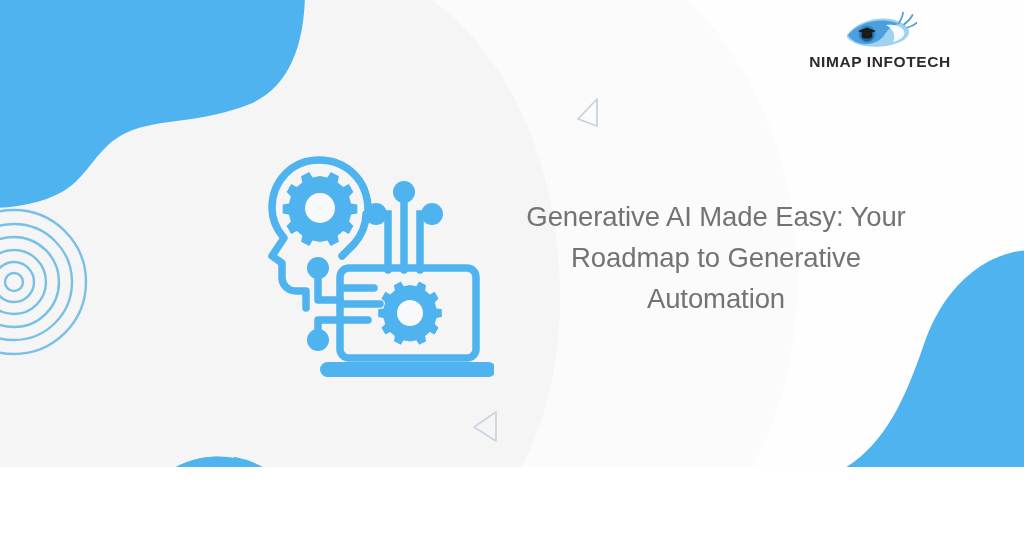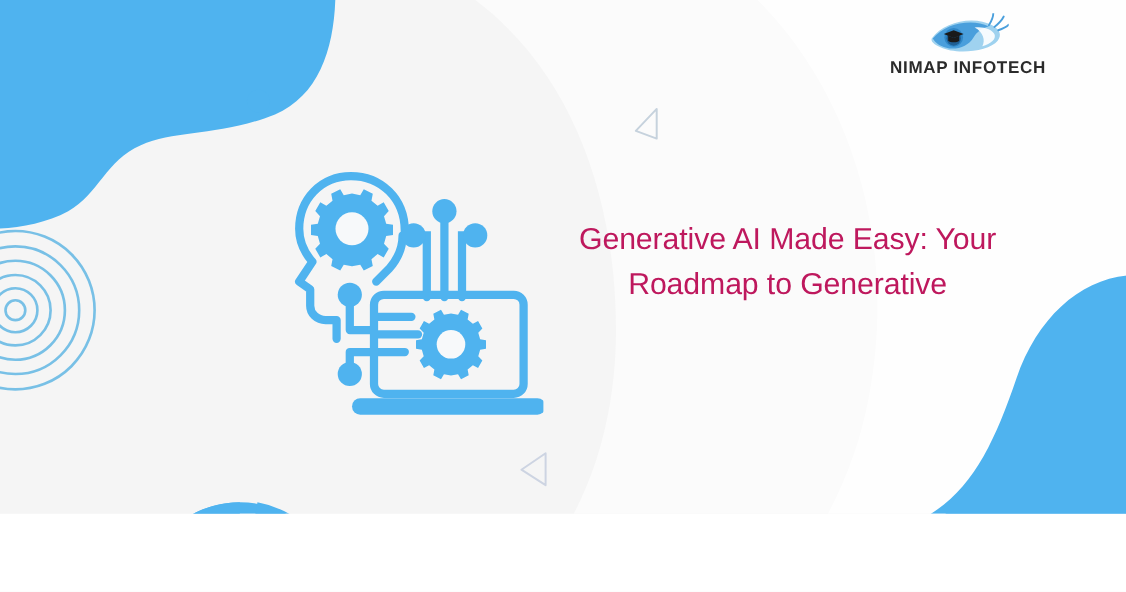--- a/index.html
+++ b/index.html
@@ -62,21 +62,21 @@
   #headline {
     position: absolute;
     left: 500px;
     top: 196px;
     width: 432px;
     text-align: center;
     font-family: "Liberation Sans", sans-serif;
     font-size: 27.5px;
     line-height: 41px;
     font-weight: normal;
-    color: #be185d;
+    color: #737373;
     letter-spacing: -0.1px;
   }
 </style>
 </head>
 <body>
 
 <div id="banner">
 
   <svg id="bg-svg" viewBox="0 0 1024 538" xmlns="http://www.w3.org/2000/svg">
     <defs>
@@ -229,15 +229,16 @@
                  l 1.7 -6.0 l -3.7 -3.9 l 3.9 -6.8 l 4.7 2.6 l 4.8 -3.9
                  l -1.0 -5.3 l 7.0 -3.6 l 2.7 4.6 Z" transform="translate(0,5)"></path>
         <circle cx="148" cy="161" r="13" fill="#f7f9fa"></circle>
       </g>
     </svg>
   </div>
 
   <div id="headline">
     <div>Generative AI Made Easy: Your</div>
     <div>Roadmap to Generative</div>
+    <div>Automation</div>
   </div>
 
 </div>
 
 </body></html>

